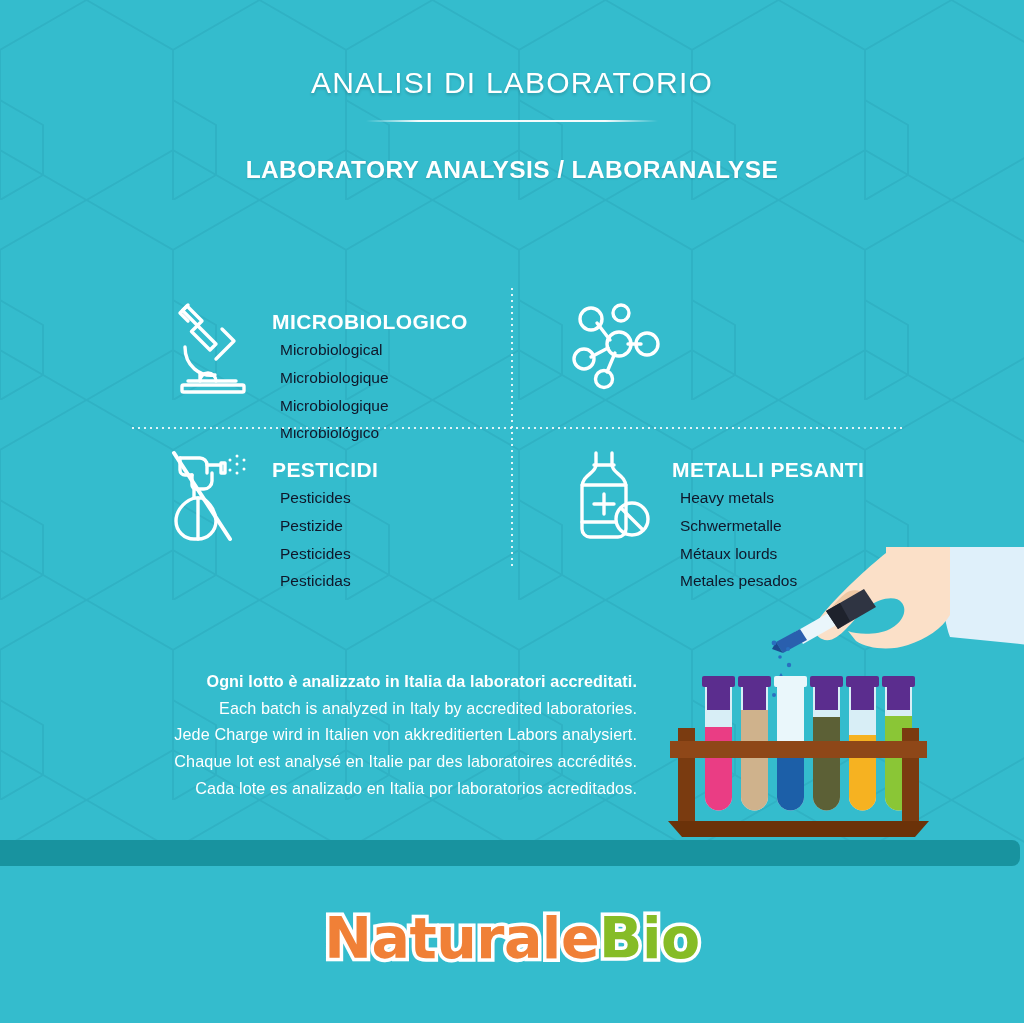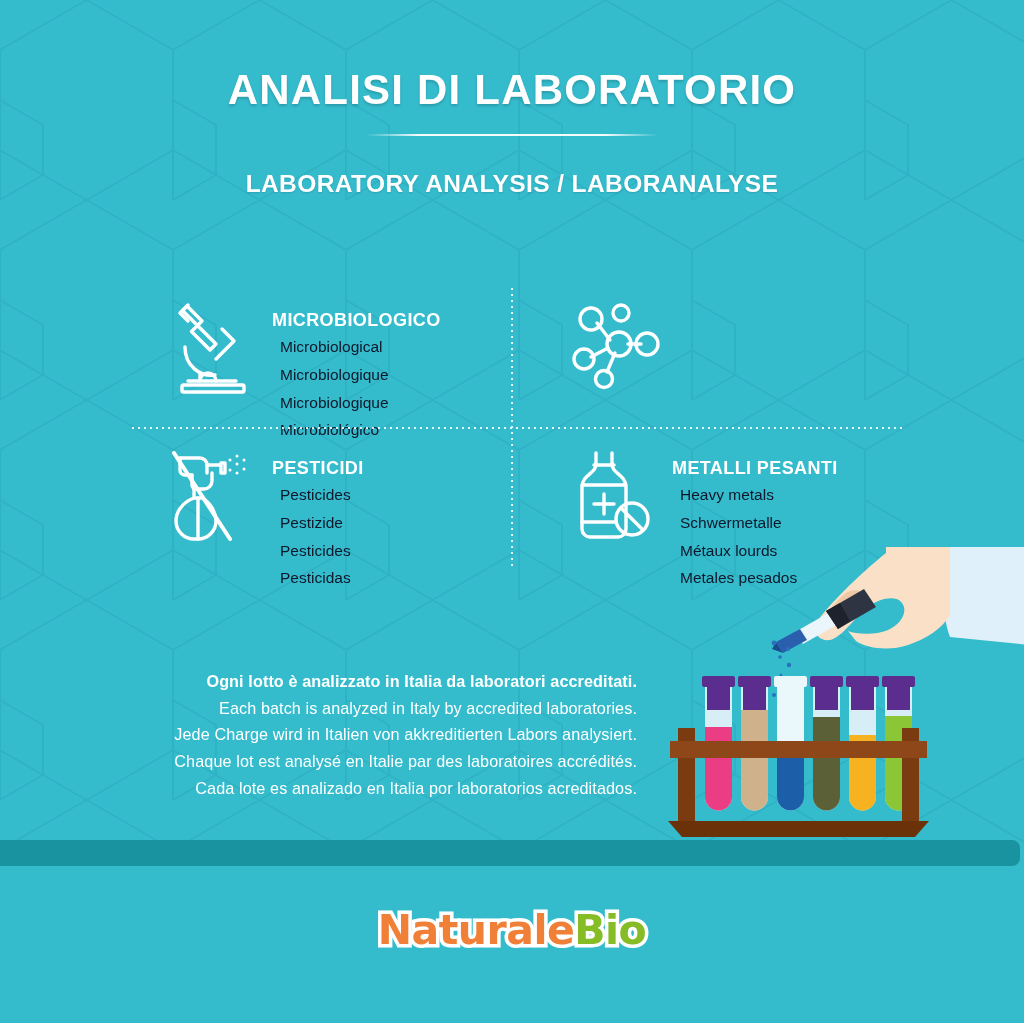--- a/index.html
+++ b/index.html
@@ -34,22 +34,22 @@
   
   .header {
     position: absolute;
     top: 0; left: 0;
     width: 1024px;
     text-align: center;
   }
   .title-main {
     margin: 0;
     padding-top: 66px;
-    font-size: 42px;
-    font-weight: bold;
+    font-size: 30px;
+    font-weight: normal;
     letter-spacing: 1.2px;
     color: #ffffff;
     text-shadow: 0 2px 3px rgba(0,0,0,0.18);
     font-family: "Liberation Sans", sans-serif;
   }
   .title-rule {
     width: 292px;
     height: 2px;
     margin: 20px auto 0 auto;
     background: linear-gradient(to right,
@@ -85,21 +85,21 @@
   }
   .feature .ficon {
     flex: 0 0 auto;
     width: 92px;
     height: 100px;
     margin-right: 12px;
     display: block;
   }
   .feature .ftext { padding-top: 16px; }
   .fheading {
-    font-size: 18px;
+    font-size: 21px;
     font-weight: bold;
     color: #ffffff;
     letter-spacing: 0.4px;
     line-height: 1.0;
     margin: 0 0 7px 0;
     white-space: nowrap;
   }
   .fsub {
     font-size: 15.5px;
     color: #0f172a;
@@ -181,21 +181,21 @@
     width: 1024px;
     height: 157px;
     background: #34bccd;
   }
   .logo {
     position: absolute;
     left: 0;
     top: 44px;
     width: 1024px;
     text-align: center;
-    font-size: 41px;
+    font-size: 57px;
     font-weight: bold;
     letter-spacing: -0.5px;
     font-family: "DejaVu Sans", sans-serif;
     line-height: 1;
   }
   .logo span {
     -webkit-text-stroke: 7px #ffffff;
     paint-order: stroke fill;
     display: inline-block;
   }

